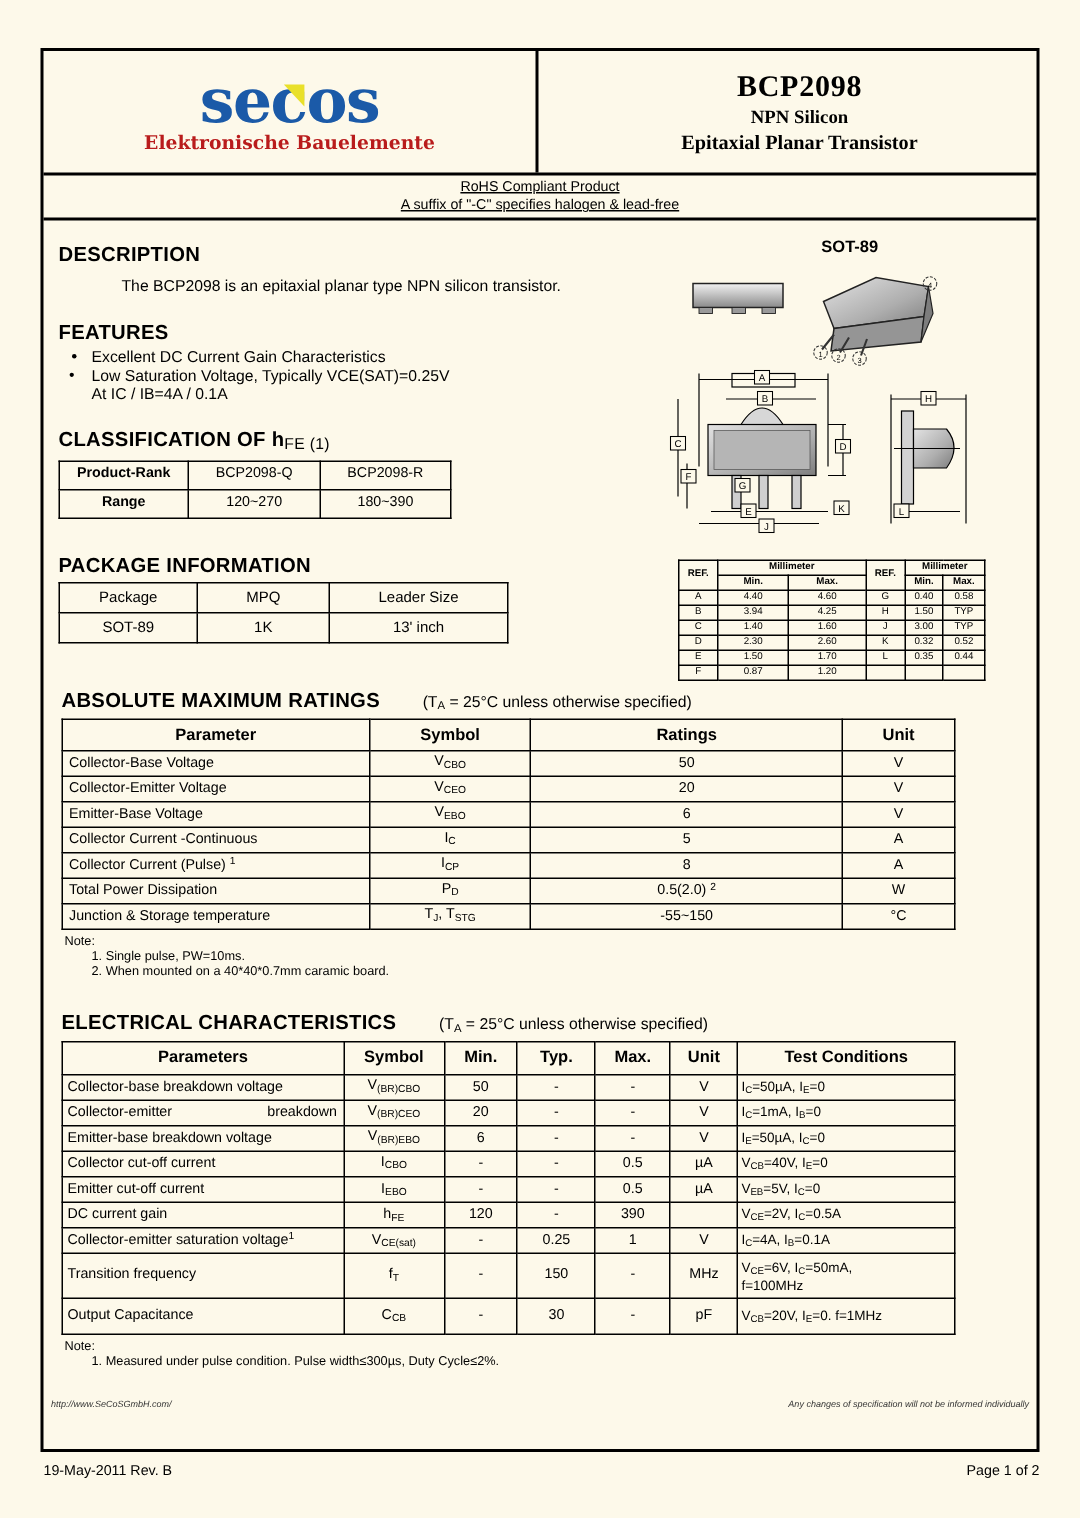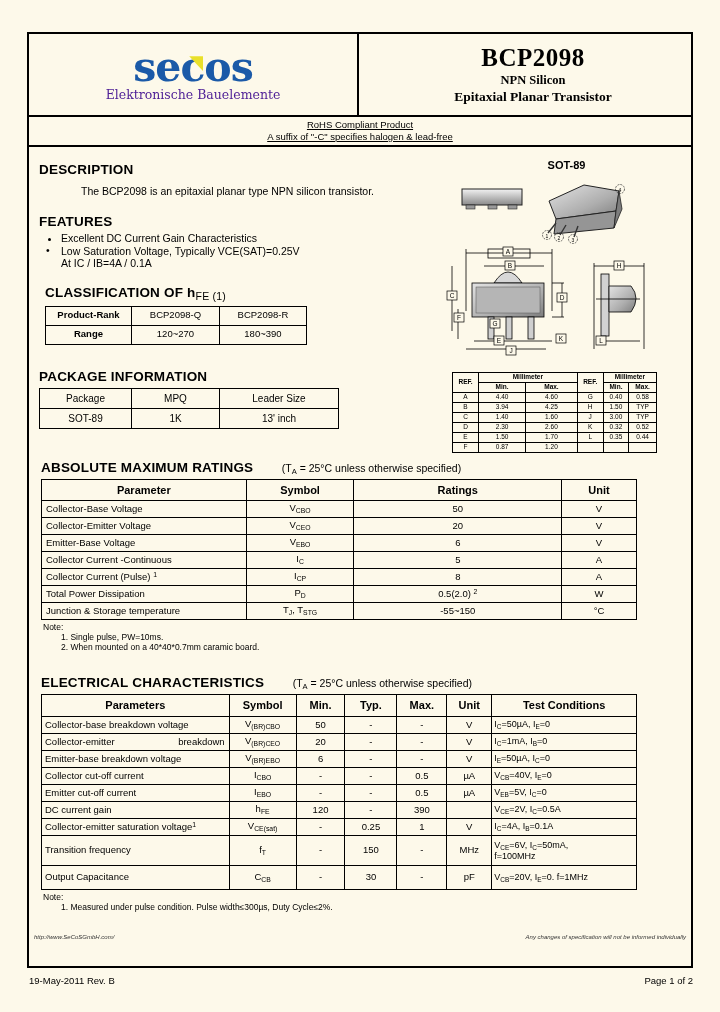--- a/index.html
+++ b/index.html
@@ -50,32 +50,32 @@
   }
   .logo-wedge {
     position: absolute;
     left: 56px; top: 9px;
     width: 14px; height: 15px;
     background: #e9e02a;
     clip-path: polygon(0 0, 100% 0, 100% 100%);
   }
   .logo-sub {
     font-family: "DejaVu Serif", serif;
-    font-weight: normal;
+    font-weight: bold;
     font-size: 12.5px;
-    color: #4c1d95;
+    color: #b91c1c;
     margin-top: 1px;
   }
   .hdr-right {
     flex: 1;
     display: flex; flex-direction: column;
     align-items: center; justify-content: center;
     font-family: "Liberation Serif", serif;
   }
-  .part-no { font-size: 25px; font-weight: bold; letter-spacing: .5px; }
+  .part-no { font-size: 20px; font-weight: bold; letter-spacing: .5px; }
   .part-s1 { font-size: 12.5px; font-weight: bold; margin-top: 1px; }
   .part-s2 { font-size: 13.5px; font-weight: bold; margin-top: 1px; }
 
   
   .rohs {
     height: 30px;
     border-bottom: 2px solid #000;
     display: flex; flex-direction: column;
     align-items: center; justify-content: center;
     font-size: 9.5px;
@@ -228,21 +228,21 @@
         <ul class="feat">
           <li>Excellent DC Current Gain Characteristics</li>
           <li style="list-style:none; margin-left:-22px; padding-left:22px; position:relative;">
             <span style="position:absolute;left:7px;top:-1px;">•</span>
             <span>Low Saturation Voltage, Typically VCE(SAT)=0.25V</span><br>
             <span>At IC / IB=4A / 0.1A</span>
           </li>
         </ul>
       </div>
 
-      <div class="abs" style="left:16px; top:138px;">
+      <div class="abs" style="left:10px; top:138px;">
         <div class="sect-h">
           <span>CLASSIFICATION OF h</span><sub class="sm">FE (1)</sub>
         </div>
         <table class="grid" id="tbl-class">
           <tbody>
               <tr>
             <td class="rk">Product-Rank</td>
             <td>BCP2098-Q</td>
             <td>BCP2098-R</td>
           </tr>

